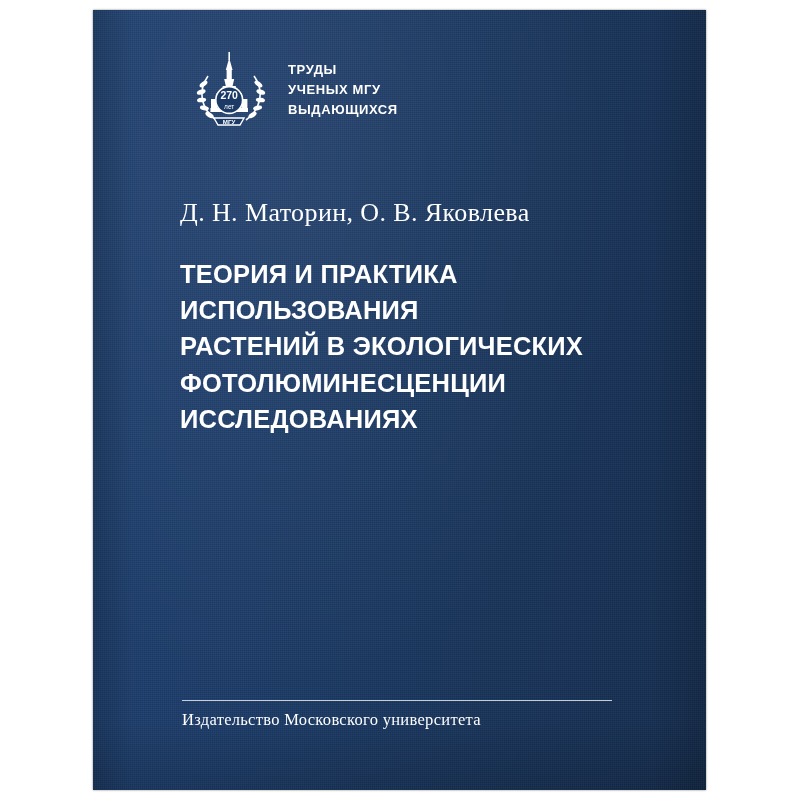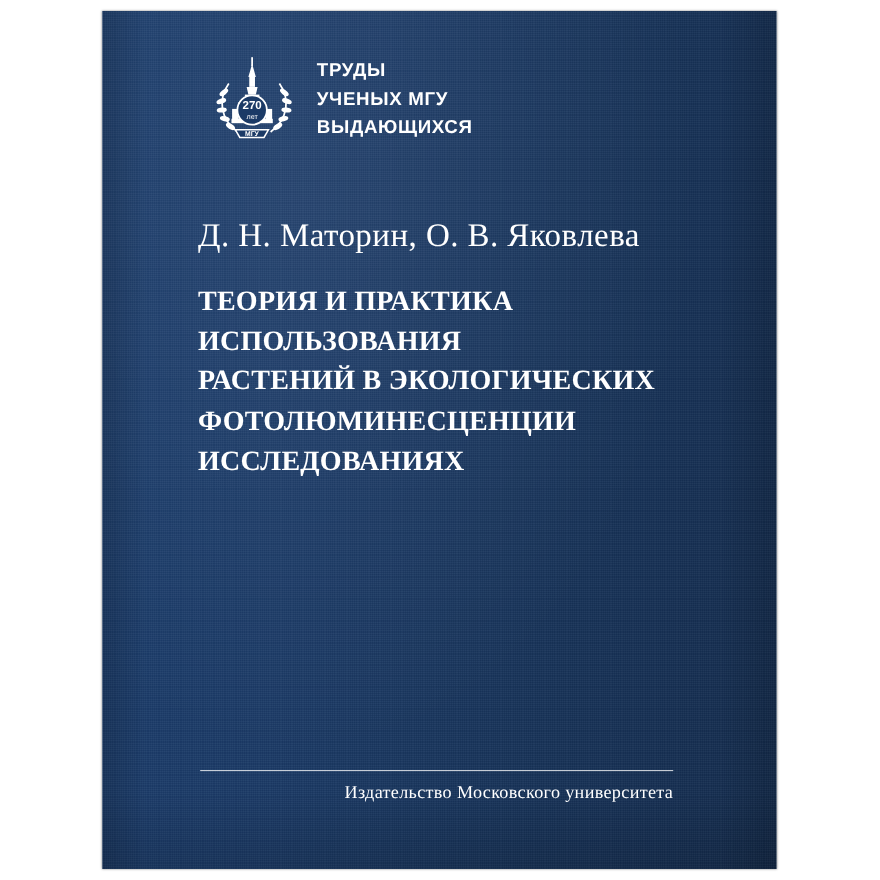--- a/index.html
+++ b/index.html
@@ -70,49 +70,49 @@
   #emblem {
     width: 86px;
     height: 86px;
     position: relative;
     flex: 0 0 auto;
   }
   #emblem svg { display: block; }
   #series-text {
     color: #ffffff;
     font-weight: bold;
-    font-size: 17px;
+    font-size: 13px;
     line-height: 1.52;
     letter-spacing: 0.6px;
     text-transform: uppercase;
     font-family: "Liberation Sans", sans-serif;
     padding-top: 2px;
   }
   #series-text div { white-space: nowrap; }
 
   
   #authors {
     position: absolute;
     left: 87px;
     top: 188px;
     color: #ffffff;
     font-family: "Liberation Serif", serif;
-    font-size: 30px;
+    font-size: 26px;
     letter-spacing: 0.4px;
     white-space: nowrap;
   }
 
   
   #title {
     position: absolute;
     left: 87px;
     top: 246px;
     width: 470px;
     color: #ffffff;
-    font-family: Liberation Serif, serif;
+    font-family: Liberation Sans, sans-serif;
     font-weight: bold;
     font-size: 25.5px;
     line-height: 1.42;
     letter-spacing: 0.2px;
     text-transform: uppercase;
   }
   #title div { white-space: nowrap; }
 
   
   #publisher-rule {
@@ -121,21 +121,21 @@
     top: 690px;
     width: 430px;
     height: 1px;
     background: rgba(255,255,255,0.75);
   }
   #publisher {
     position: absolute;
     left: 89px;
     top: 700px;
     width: 430px;
-    text-align: right;
+    text-align: left;
     color: #ffffff;
     font-family: "Liberation Serif", serif;
     font-size: 16.5px;
     letter-spacing: 0.3px;
     white-space: nowrap;
   }
 </style>
 </head>
 <body>
 

